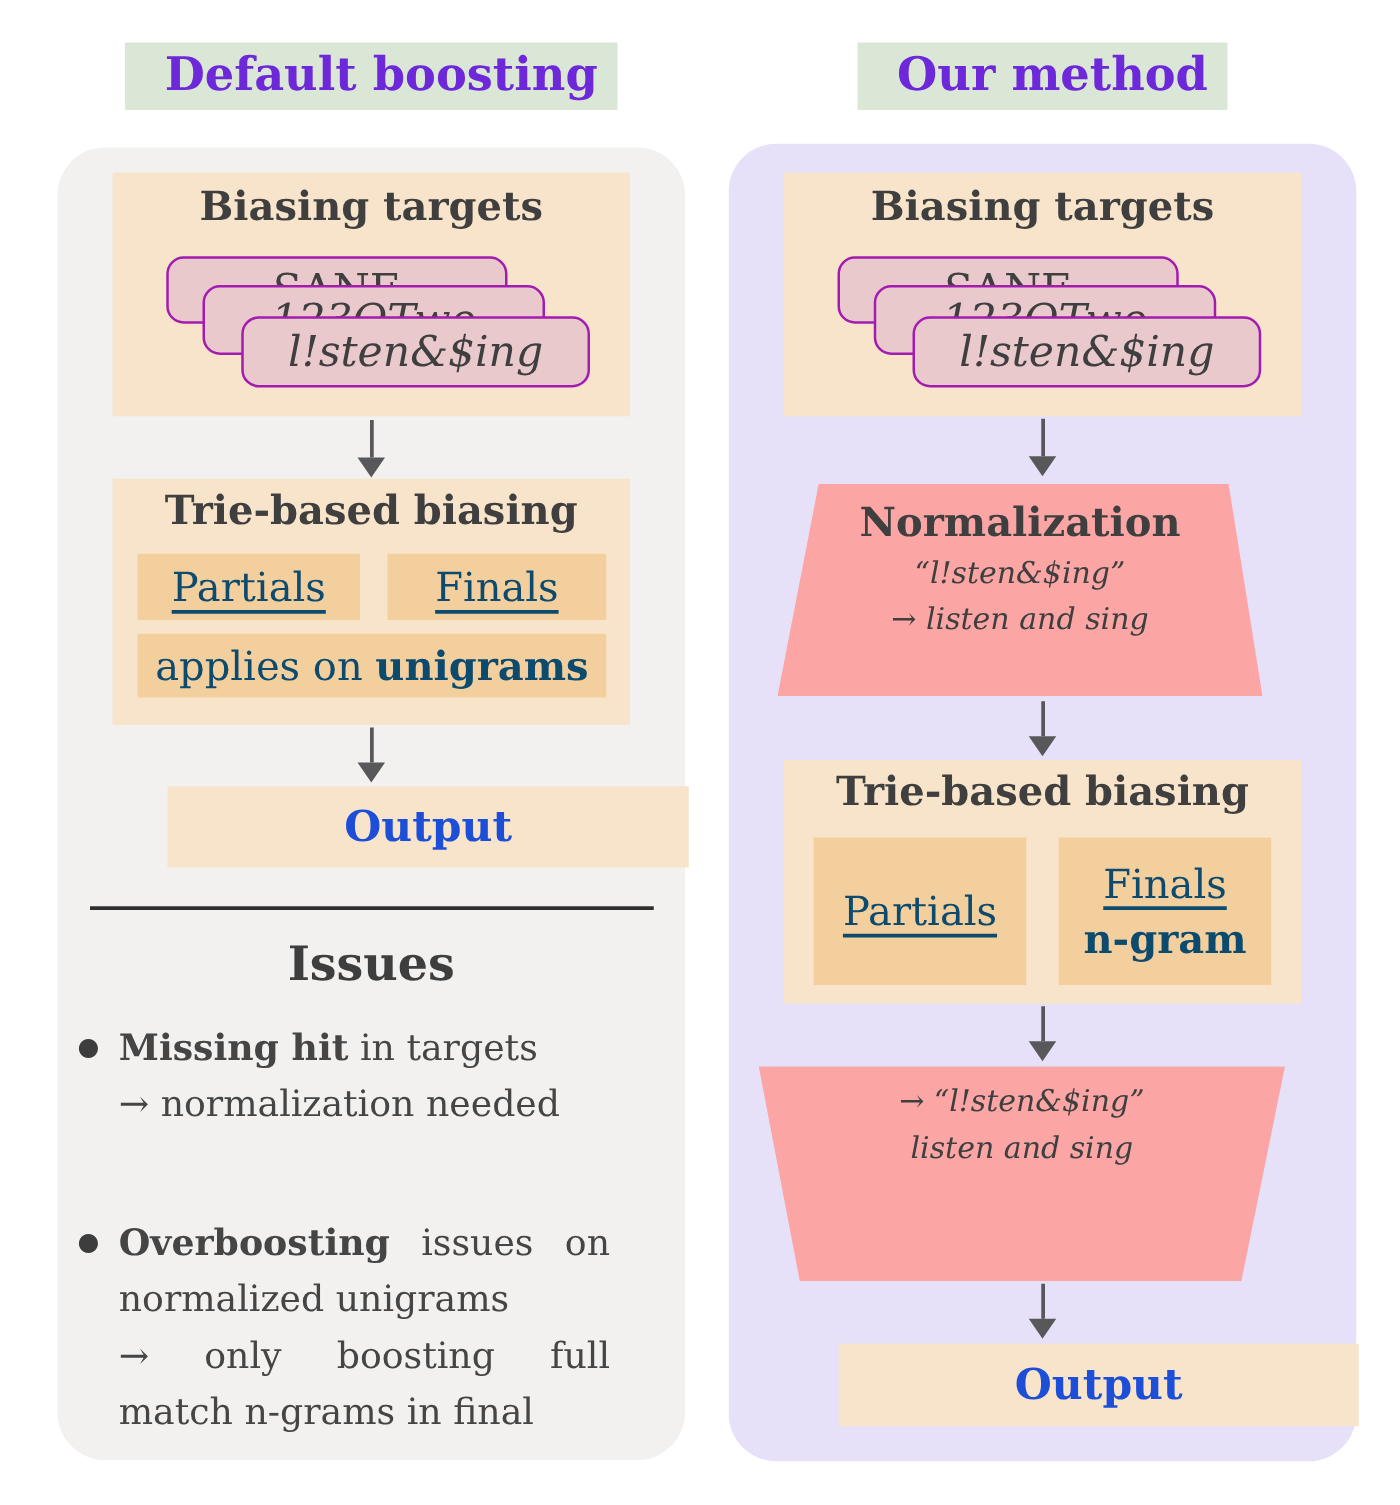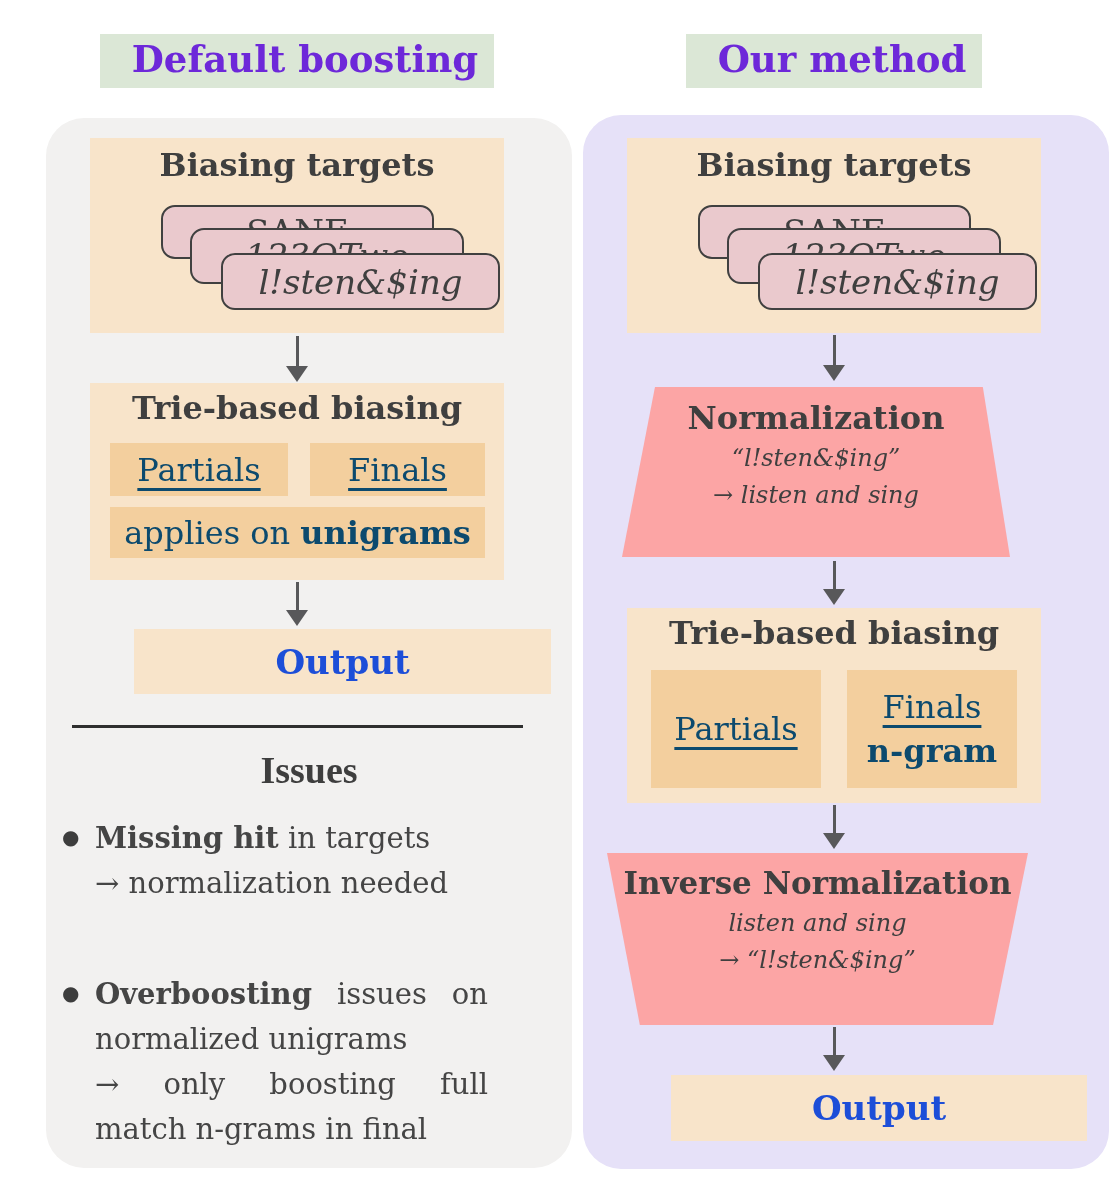--- a/index.html
+++ b/index.html
@@ -10,32 +10,32 @@
   }
   
   .title-row { position:absolute; display:flex; justify-content:center; }
   .title-row.left { left:46px; top:34px; width:502px; }
   .title-row.right { left:583px; top:34px; width:502px; }
   .hl-title {
     background:#dbe7d6; color:#6d28d9; font-weight:bold; font-size:37px;
     padding:5px 16px 8px 32px; line-height:1.1; white-space:nowrap;
   }
   
-  .panel { position:absolute; border-radius:38px;padding-left:24px; }
+  .panel { position:absolute; border-radius:38px; }
   .panel.gray { left:46px; top:118px; width:502px; height:1050px; background:#f2f1f0; }
   .panel.lav  { left:583px; top:115px; width:502px; height:1054px; background:#e6e1f8; }
 
   .box { position:absolute; background:#f8e4ca; }
   .box-title { text-align:center; font-weight:bold; font-size:32px; color:#3f3f3f; margin-top:8px; }
 
   
   .card {
-    position:absolute; background:#eac9cd; border:2px solid #404040; border-radius:14px;
+    position:absolute; background:#eac9cd; border:2px solid #a21caf; border-radius:14px;
     display:flex; align-items:center; justify-content:center;
-    font-size:34px; color:#3f3f3f; overflow:hidden; white-space:nowrap;margin-left:28px;
+    font-size:34px; color:#3f3f3f; overflow:hidden; white-space:nowrap;
   }
   .card.c1 { left:43px;  top:67px;  width:269px; height:50px; z-index:1; }
   .card.c2 { left:72px;  top:90px;  width:270px; height:52px; z-index:2; font-style:italic; }
   .card.c3 { left:103px; top:115px; width:275px; height:53px; z-index:3; font-style:italic; }
 
   
   .arrow { position:absolute; width:24px; display:flex; flex-direction:column; align-items:center; }
   .arrow .stem { width:3px; flex:1 1 auto; background:#58585a; }
   .arrow .head { width:0; height:0; border-left:11px solid transparent; border-right:11px solid transparent; border-top:16px solid #58585a; }
 
@@ -60,21 +60,21 @@
   .trap { position:absolute; background:#fca5a5; display:flex; flex-direction:column; align-items:center; color:#3f3f3f; }
   .trap.norm { left:39px; top:272px; width:388px; height:170px;
     clip-path:polygon(8.5% 0, 93% 0, 100% 100%, 0% 100%); padding-top:10px; box-sizing:border-box; }
   .trap.inv  { left:24px; top:738px; width:421px; height:172px;
     clip-path:polygon(0 0, 100% 0, 91.7% 100%, 7.8% 100%); padding-top:10px; box-sizing:border-box; }
   .trap .t-title { font-weight:bold; font-size:32px; line-height:1.35; }
   .trap .t-line { font-style:italic; font-size:24px; line-height:1.55; }
 
   
   .separator { position:absolute; left:26px; top:607px; width:451px; height:3px; background:#2f2f2f; }
-  .issues-title { position:absolute; left:0; top:630px; width:100%; text-align:center; font-weight:bold; font-size:38px; color:#3e3e3e;font-family:Liberation Serif, serif; }
+  .issues-title { position:absolute; left:0; top:630px; width:100%; text-align:center; font-weight:bold; font-size:38px; color:#3e3e3e; }
   .issues-list { position:absolute; left:16px; top:698px; width:426px; font-size:29px; color:#454545; }
   .issue-item { position:relative; padding-left:33px; line-height:1.55; }
   .issue-item .bullet { position:absolute; left:0; top:6px; font-size:20px; color:#3d3d3d; }
   .issue-item.first { margin-bottom:66px; }
   .jline { text-align:justify; text-align-last:justify; text-justify:inter-word; }
 </style>
 </head>
 <body>
 
 <div class="canvas">
@@ -175,23 +175,22 @@
         <span class="sub">n-gram</span>
       </div>
     </div>
 
     <div class="arrow" style="left:239px; top:690px; height:44px;">
       <div class="stem"></div>
       <div class="head"></div>
     </div>
 
     <div class="trap inv">
-      <div class="t-title" style="font-size:31px;">Inverse Normalization</div>
+      <div class="t-line">→ “l!sten&amp;$ing”</div>
       <div class="t-line">listen and sing</div>
-      <div class="t-line">→ “l!sten&amp;$ing”</div>
     </div>
 
     <div class="arrow" style="left:239px; top:912px; height:44px;">
       <div class="stem"></div>
       <div class="head"></div>
     </div>
 
     <div class="outbox" style="left:44px; top:960px; width:416px; height:66px;">Output</div>
   </div>
 

